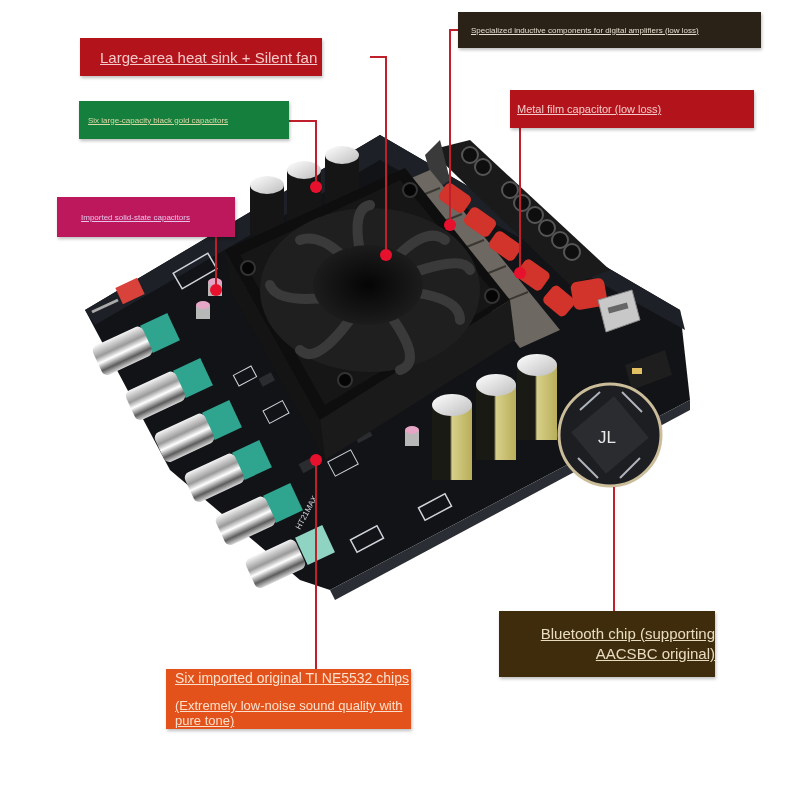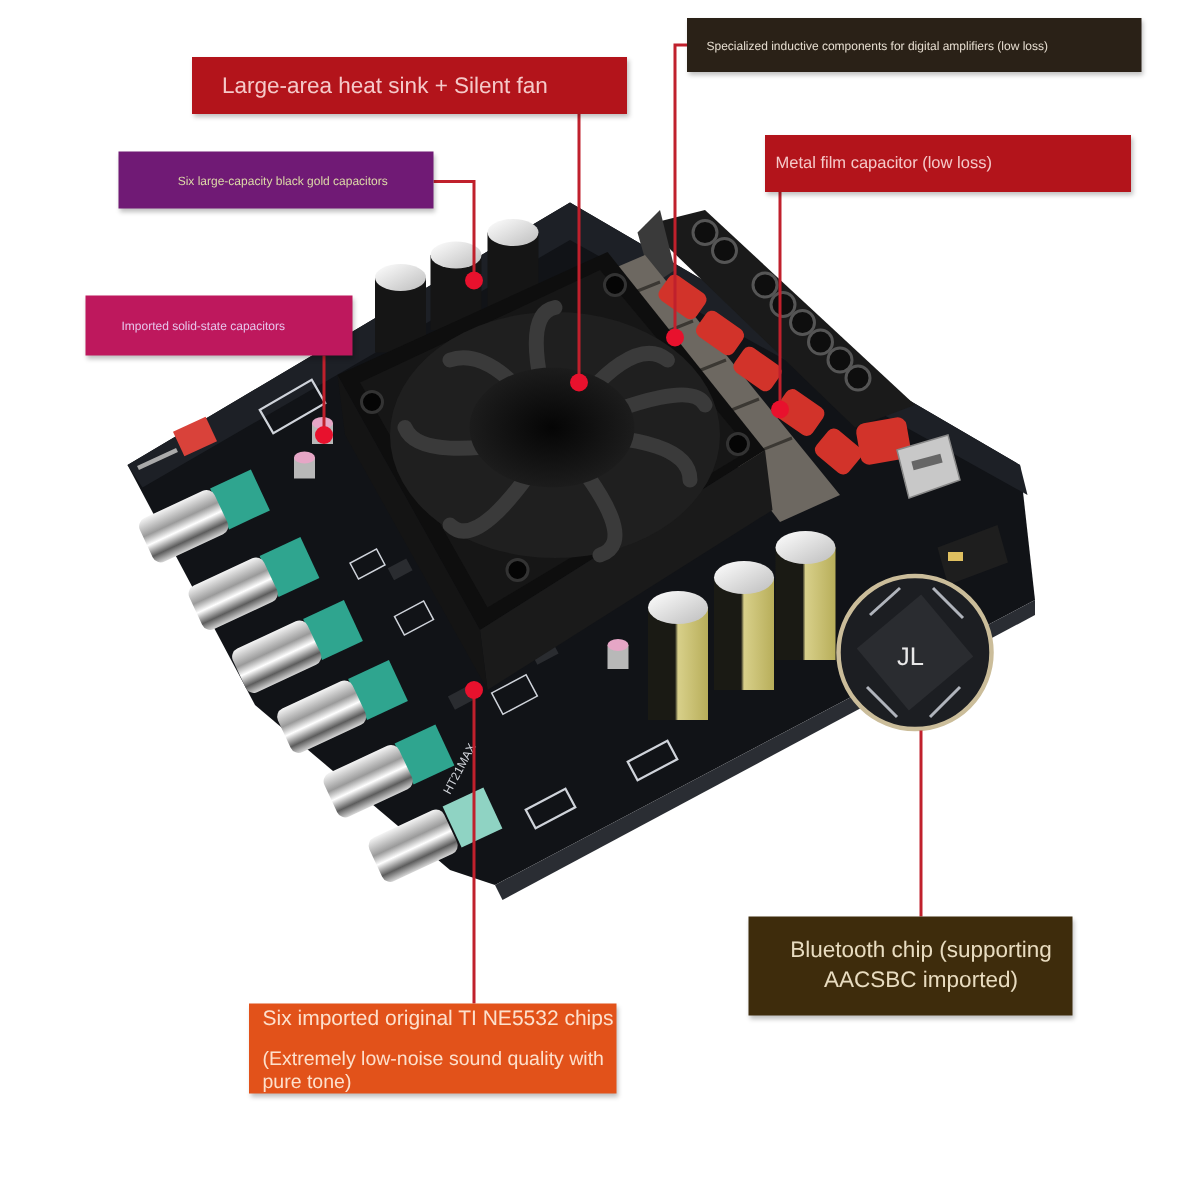--- a/index.html
+++ b/index.html
@@ -1,25 +1,25 @@
 <!DOCTYPE html>
 <html><head>
 <meta charset="utf-8">
 <style>
   html, body { margin:0; padding:0; }
   body { width:800px; height:800px; background:#ffffff; position:relative; overflow:hidden; font-family:"Liberation Sans", sans-serif; }
   .stage { position:absolute; left:0; top:0; width:800px; height:800px; }
   .label { position:absolute; box-sizing:border-box; color:#f3d6c8; box-shadow:1px 2px 3px rgba(0,0,0,0.25); display:flex; align-items:center; }
-  .label span { display:block; }
-  #lbl-heatsink { left:80px; top:38px; width:290px; height:38px; background:#b3141b; font-size:15px; padding-left:20px; color:#f5c9c9;margin-left:48px; }
+  .label span { display:block;text-decoration:underline; }
+  #lbl-heatsink { left:80px; top:38px; width:242px; height:38px; background:#b3141b; font-size:15px; padding-left:20px; color:#f5c9c9; }
   #lbl-inductive { left:458px; top:12px; width:303px; height:36px; background:#2a2117; font-size:8px; padding-left:13px; color:#e6ddd0; }
-  #lbl-blackgold { left:79px; top:101px; width:210px; height:38px; background:#701a75; font-size:8px; padding-left:9px; color:#dcd9a8;justify-content:center; }
+  #lbl-blackgold { left:79px; top:101px; width:210px; height:38px; background:#15803d; font-size:8px; padding-left:9px; color:#dcd9a8; }
   #lbl-metalfilm { left:510px; top:90px; width:244px; height:38px; background:#b3141b; font-size:11px; padding-left:7px; color:#f5c9c9; }
   #lbl-solidstate { left:57px; top:197px; width:178px; height:40px; background:#be185d; font-size:8px; padding-left:24px; color:#e6c3ea; }
-  #lbl-bluetooth { left:499px; top:611px; width:216px; height:66px; background:#3e2c0c; font-size:15px; padding-left:14px; color:#e8dcc0; flex-direction:column; align-items:center; justify-content:center; line-height:20px; }
+  #lbl-bluetooth { left:499px; top:611px; width:216px; height:66px; background:#3e2c0c; font-size:15px; padding-left:14px; color:#e8dcc0; flex-direction:column; align-items:flex-end; justify-content:center; line-height:20px; }
   #lbl-ne5532 { left:166px; top:669px; width:245px; height:60px; background:#e2521a; color:#fde0cc; flex-direction:column; align-items:flex-start; justify-content:center; padding-left:9px; }
   #lbl-ne5532 .title { font-size:14px; }
   #lbl-ne5532 .sub { font-size:13px; margin-top:12px; }
   svg { position:absolute; left:0; top:0; }
 </style>
 </head>
 <body>
 
 <div class="stage">
 
@@ -241,21 +241,21 @@
 <div class="label" id="lbl-metalfilm">
   <span>Metal film capacitor (low loss)</span>
 </div>
 
 <div class="label" id="lbl-solidstate">
   <span>Imported solid-state capacitors</span>
 </div>
 
 <div class="label" id="lbl-bluetooth">
   <span>Bluetooth chip (supporting</span>
-  <span>AACSBC imported)</span>
+  <span>AACSBC original)</span>
 </div>
 
 <div class="label" id="lbl-ne5532">
   <span class="title">Six imported original TI NE5532 chips</span>
   <span class="sub">(Extremely low-noise sound quality with pure tone)</span>
 </div>
 
 </div>
 
 </body></html>

